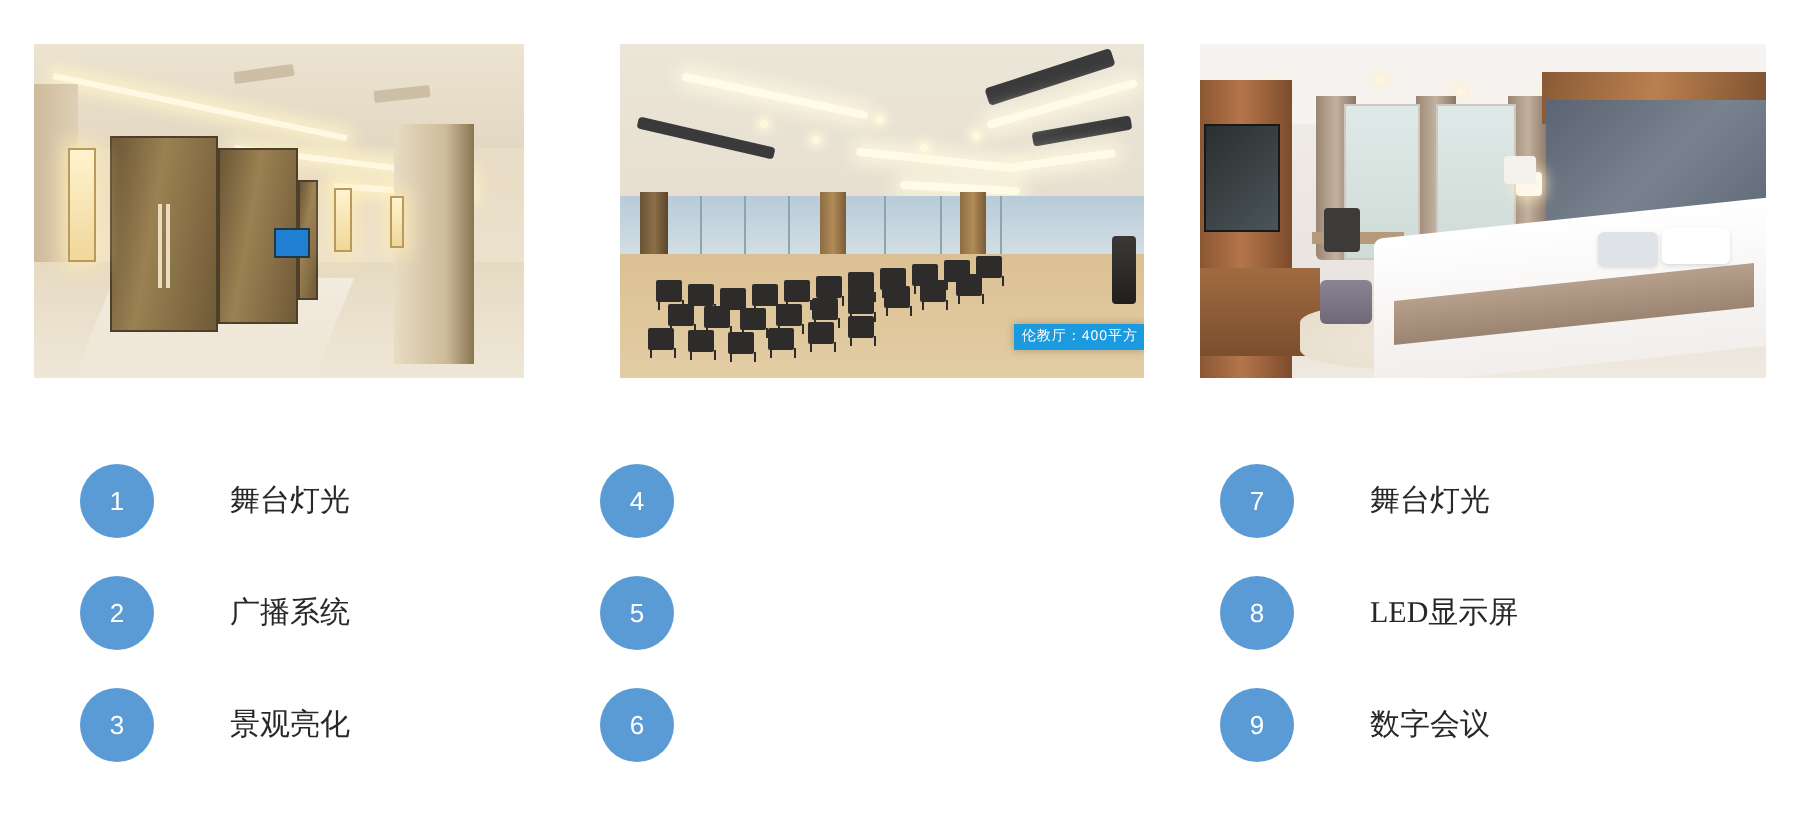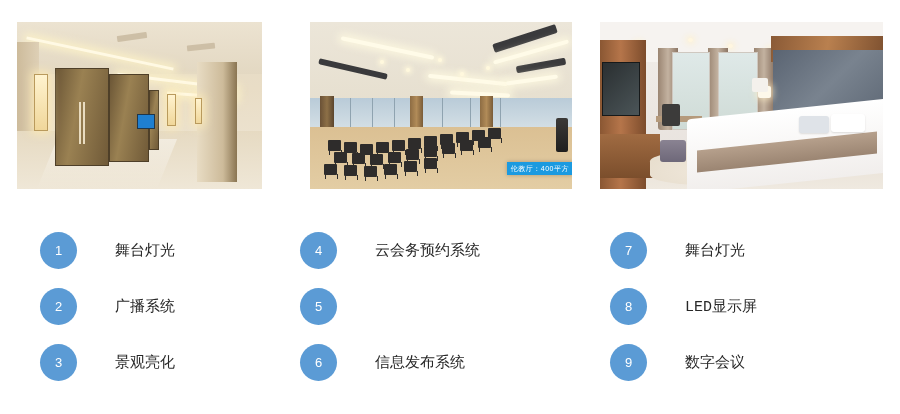--- a/index.html
+++ b/index.html
@@ -251,21 +251,21 @@
     display:flex;align-items:center;justify-content:center;
     color:#ffffff;font-size:13px;line-height:1;
     font-family:"Liberation Sans","DejaVu Sans",sans-serif;
     flex:0 0 37px;
   }
   .flabel{
     margin-left:38px;
     font-size:15px;color:#282828;white-space:nowrap;
     font-family:"DejaVu Serif","Liberation Serif",serif;
   }
-  .flabel.latin{font-family:Liberation Mono, monospace;}
+  .flabel.latin{font-family:Liberation Serif, serif;}
 </style>
 </head>
 <body>
 
 <div class="slide">
 
   <div class="photo-row">
 
     <div class="photo p1">
       <div class="scene lobby">
@@ -401,28 +401,26 @@
       </div>
       <div class="fitem r3">
         <div class="badge">3</div>
         <div class="flabel">景观亮化</div>
       </div>
     </div>
 
     <div class="fcol c2">
       <div class="fitem r1">
         <div class="badge">4</div>
-        <div class="flabel">云会务预约系统</div>
       </div>
       <div class="fitem r2">
         <div class="badge">5</div>
       </div>
       <div class="fitem r3">
         <div class="badge">6</div>
-        <div class="flabel">信息发布系统</div>
       </div>
     </div>
 
     <div class="fcol c3">
       <div class="fitem r1">
         <div class="badge">7</div>
         <div class="flabel">舞台灯光</div>
       </div>
       <div class="fitem r2">
         <div class="badge">8</div>

